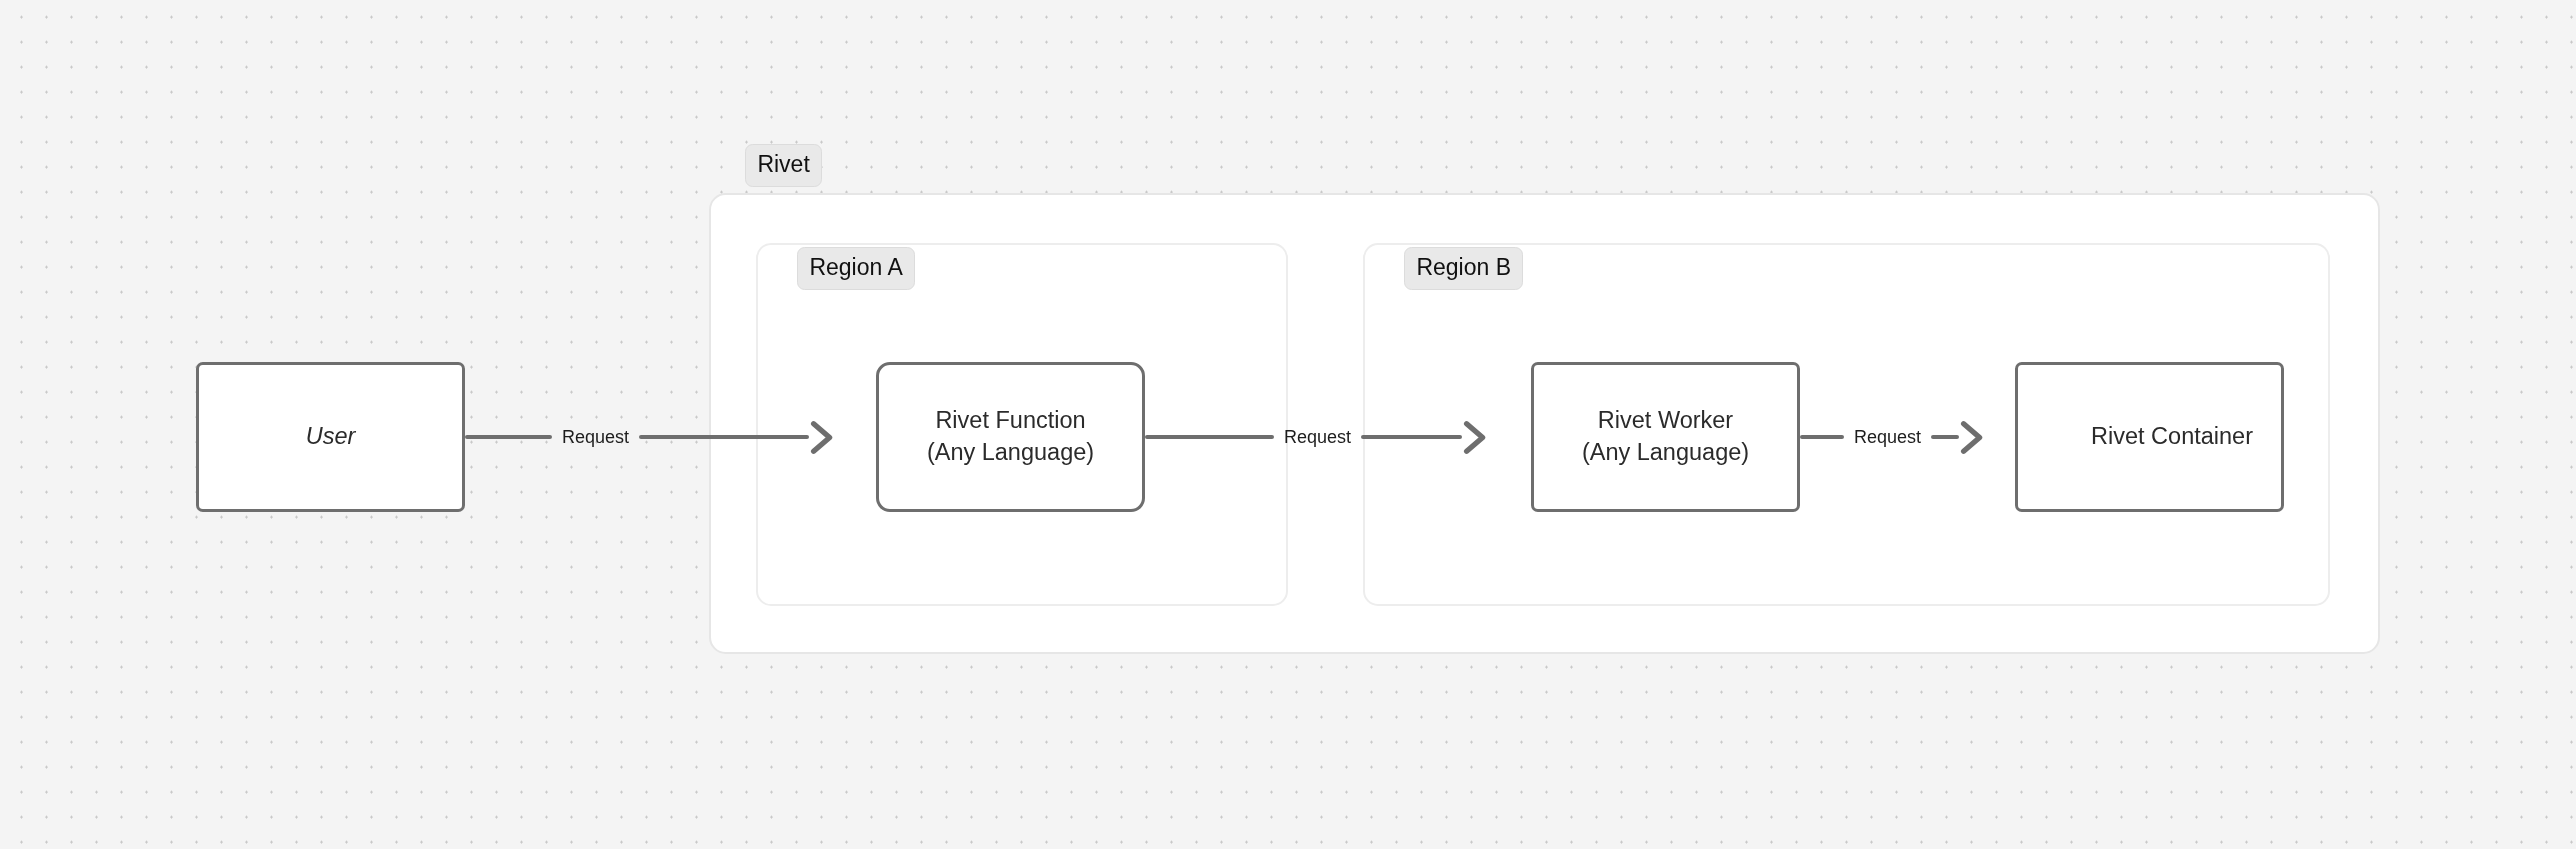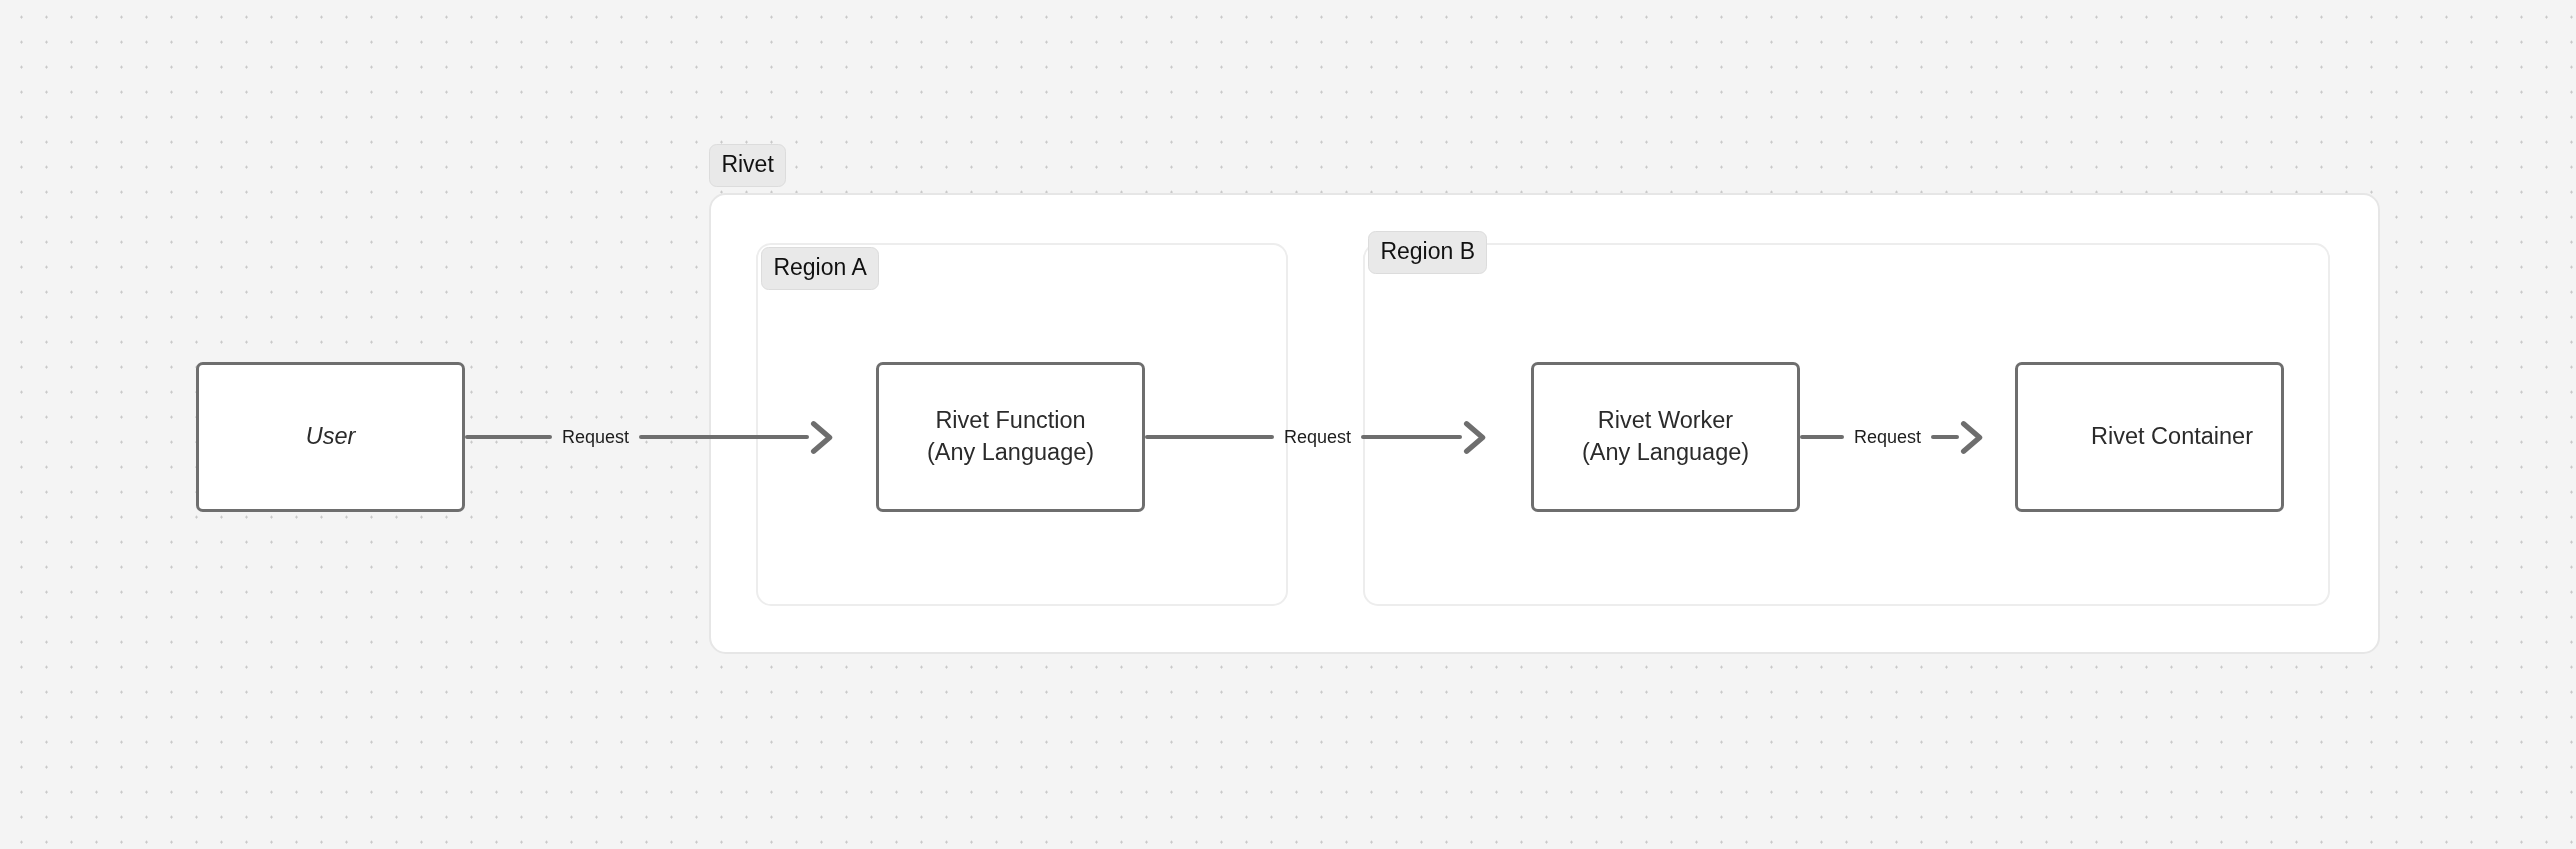--- a/index.html
+++ b/index.html
@@ -36,20 +36,21 @@
     position: absolute;
     background: #e9e9e9;
     border: 1.5px solid #dcdcdc;
     border-radius: 7.6px;
     color: #111111;
     font-size: 23px;
     line-height: 1;
     padding: 8.3px 11.4px 10px 11.4px;
     white-space: nowrap;
     box-sizing: border-box;
+    margin-left: 36px;
   }
 
   
   .node {
     position: absolute;
     background: #ffffff;
     border: 3px solid #6e6e6e;
     border-radius: 6.8px;
     box-sizing: border-box;
     display: flex;
@@ -92,27 +93,27 @@
 
 <div id="canvas">
 
   <div class="group" style="left:709px; top:193px; width:1671px; height:461px;"></div>
   <div class="group-label" style="left:709px; top:144px;">Rivet</div>
 
   <div class="group inner" style="left:756px; top:243px; width:532px; height:363px;"></div>
   <div class="group-label" style="left:761px; top:247px;text-align:right;">Region A</div>
 
   <div class="group inner" style="left:1363px; top:243px; width:967px; height:363px;"></div>
-  <div class="group-label" style="left:1368px; top:231px;">Region B</div>
+  <div class="group-label" style="left:1368px; top:247px;">Region B</div>
 
   <div class="node" style="left:196px; top:362px; width:269px; height:150px;font-style:italic;">
     <span>User</span>
   </div>
 
-  <div class="node" style="left:876px; top:362px; width:269px; height:150px;">
+  <div class="node" style="left:876px; top:362px; width:269px; height:150px;border-radius:14px;">
     <span>Rivet Function</span>
     <span class="line2">(Any Language)</span>
   </div>
 
   <div class="node" style="left:1531px; top:362px; width:269px; height:150px;">
     <span>Rivet Worker</span>
     <span class="line2">(Any Language)</span>
   </div>
 
   <div class="node" style="left:2015px; top:362px; width:269px; height:150px;padding-left:45px;">

